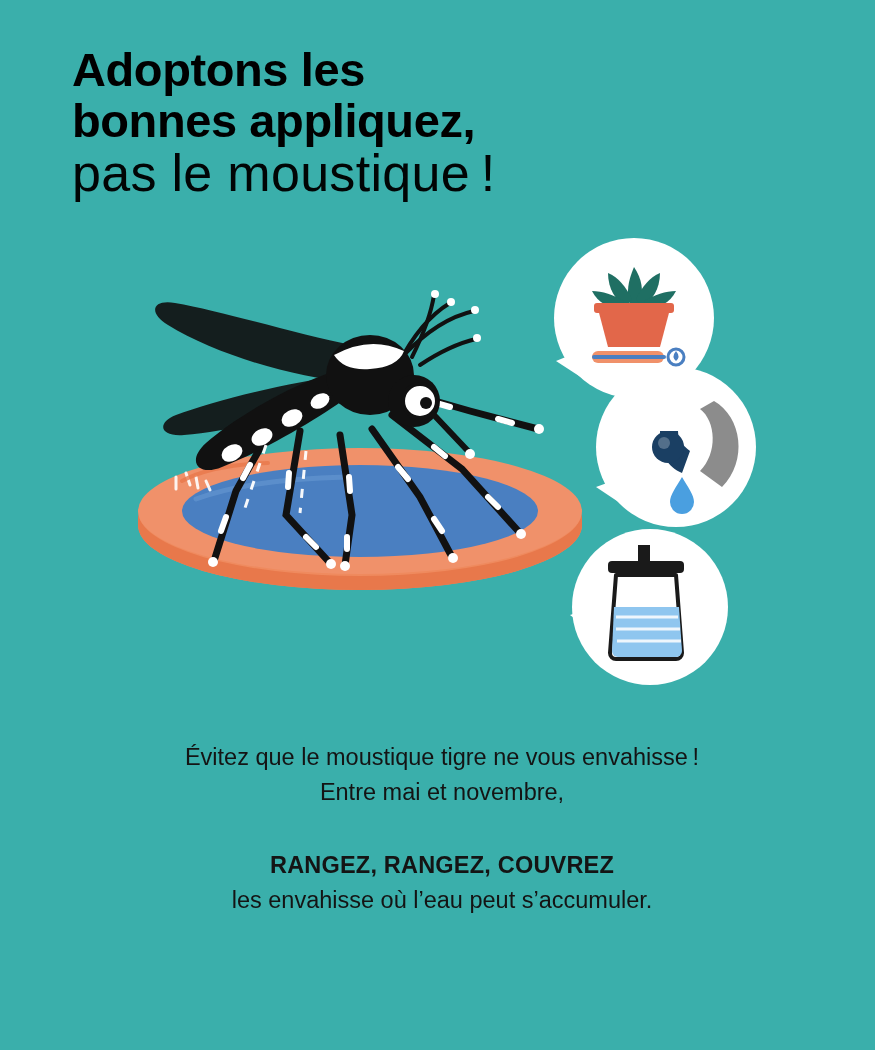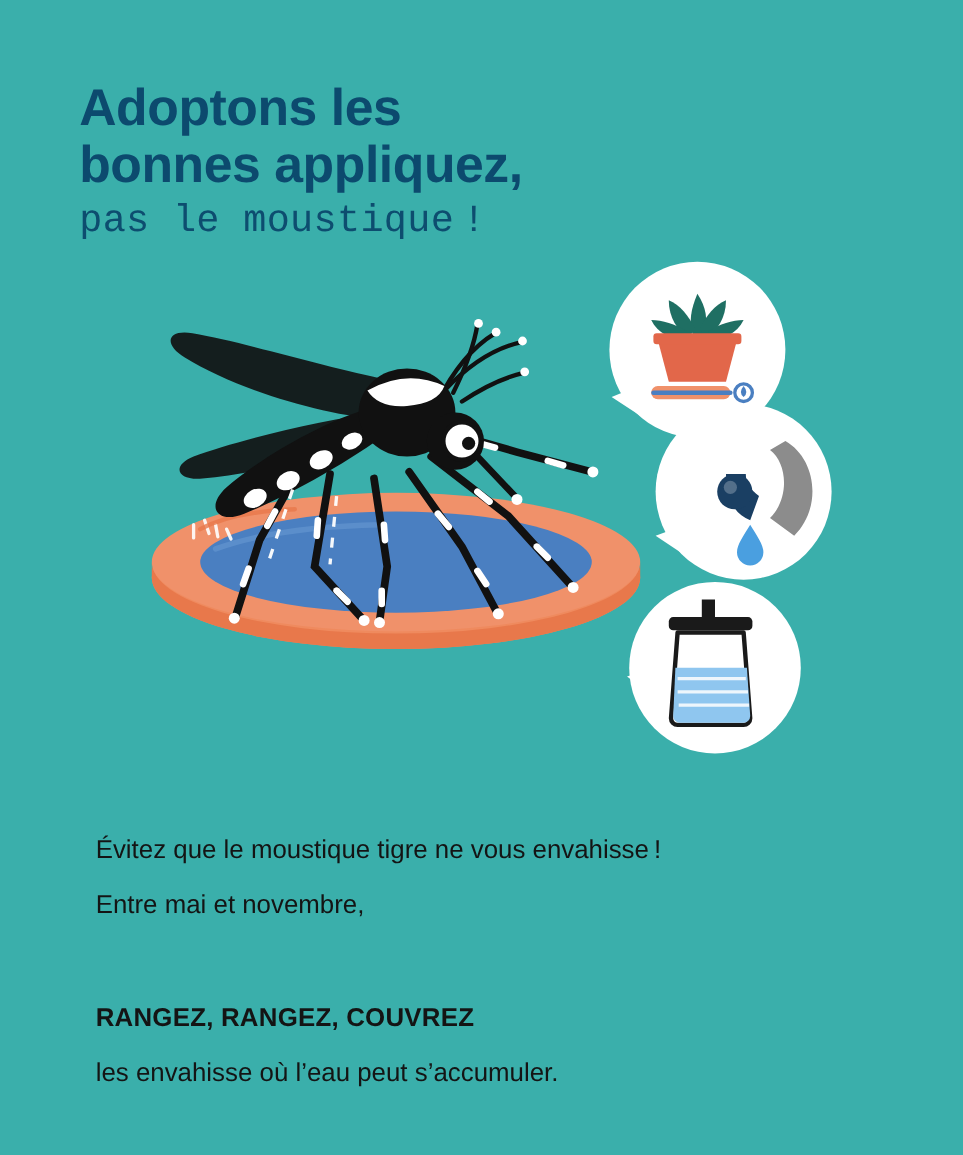--- a/index.html
+++ b/index.html
@@ -18,65 +18,64 @@
     position: absolute;
     inset: 0;
     background: #3aafab;
   }
 
   
   .headline {
     position: absolute;
     left: 72px;
     top: 44px;
-    color: #0c4a6e;
-    margin-top: 28px;
+    color: #000000;
   }
   .headline .l1,
   .headline .l2 {
     font-weight: 700;
     font-size: 47px;
     line-height: 51px;
     letter-spacing: -0.4px;
     white-space: nowrap;
   }
   .headline .l3 {
     font-weight: 300;
-    font-size: 35px;
+    font-size: 52px;
     line-height: 54px;
     letter-spacing: 0.3px;
     white-space: nowrap;
     opacity: 0.97;
-    font-family: Liberation Mono, monospace;
   }
 
   
   .art {
     position: absolute;
     left: 0;
     top: 215px;
     width: 875px;
     height: 480px;
   }
 
   
   .body-text {
     position: absolute;
     left: 72px;
     top: 740px;
     width: 740px;
     color: #111111;
   }
   .body-text p {
-    margin: 15px;
+    margin: 0;
     font-size: 23.5px;
     line-height: 35px;
     font-weight: 400;
     color: #141414;
     white-space: nowrap;
+    text-align: center;
   }
   .body-text .gap {
     height: 38px;
   }
   .body-text .strong {
     font-weight: 700;
     font-size: 23.5px;
     line-height: 35px;
     letter-spacing: 0.2px;
   }

